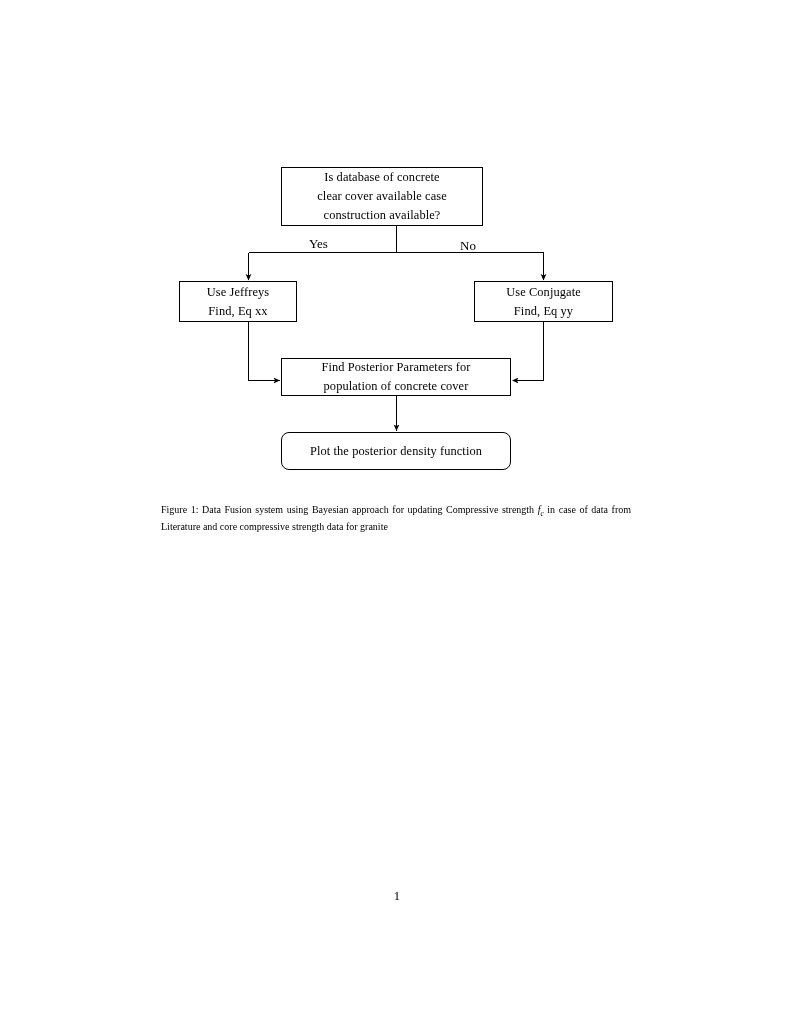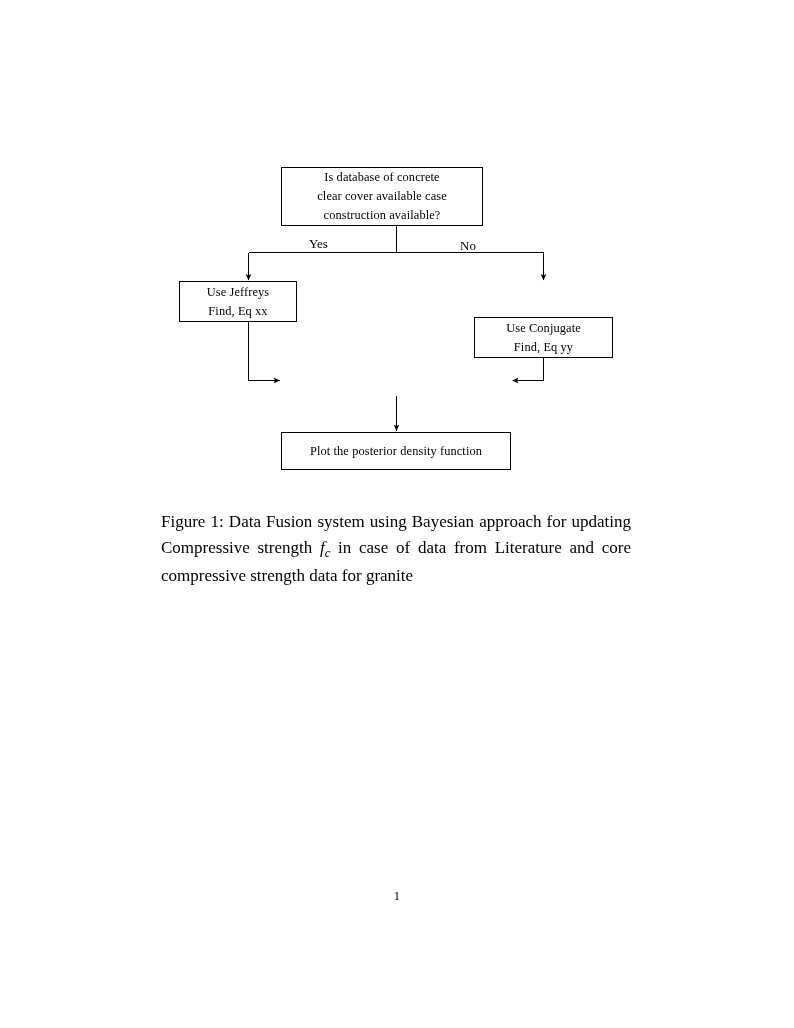--- a/index.html
+++ b/index.html
@@ -43,43 +43,43 @@
     text-align: center;
     font-size: 12.4px;
     line-height: 1.52;
     letter-spacing: 0.1px;
     z-index: 3;
   }
   .node .ln { display: block; white-space: nowrap; }
 
   #node-question { left: 281px; top: 167px;  width: 202px; height: 59px; }
   #node-jeffreys  { left: 179px; top: 281px; width: 118px; height: 41px; }
-  #node-conjugate { left: 474px; top: 281px; width: 139px; height: 41px; margin-top: 36px; }
+  #node-conjugate { left: 474px; top: 281px; width: 139px; height: 41px; }
   #node-posterior { left: 281px; top: 358px; width: 230px; height: 38px; }
-  #node-plot      { left: 281px; top: 432px; width: 230px; height: 38px; }
+  #node-plot      { left: 281px; top: 432px; width: 230px; height: 38px; border-radius: 8px; }
 
   .edge-label {
     position: absolute;
     font-size: 13px;
     line-height: 1;
     white-space: nowrap;
     z-index: 3;
     background: #ffffff;
     padding: 0 3px;
   }
   #label-yes { left: 306px; top: 237px; }
   #label-no  { left: 457px; top: 239px; }
 
   
   #caption {
     position: absolute;
     left: 161px;
     top: 492px;
     width: 470px;
-    font-size: 17px;
+    font-size: 10px;
     line-height: 1.52;
     text-align: justify;
     text-justify: inter-word;
   }
   #caption .math-f {
     font-style: italic;
     font-family: "Liberation Serif", "DejaVu Serif", serif;
   }
   #caption .math-f sub {
     font-style: italic;
@@ -135,20 +135,24 @@
   <div class="node" id="node-jeffreys">
     <span class="ln">Use Jeffreys</span>
     <span class="ln">Find, Eq xx</span>
   </div>
 
   <div class="node" id="node-conjugate">
     <span class="ln">Use Conjugate</span>
     <span class="ln">Find, Eq yy</span>
   </div>
 
+  <div class="node" id="node-posterior">
+    <span class="ln">Find Posterior Parameters for</span>
+    <span class="ln">population of concrete cover</span>
+  </div>
 
   <div class="node" id="node-plot">
     <span class="ln">Plot the posterior density function</span>
   </div>
 
   <span class="edge-label" id="label-yes">Yes</span>
   <span class="edge-label" id="label-no">No</span>
 </div>
 
 <p id="caption"><span>Figure 1:</span>&nbsp;<span>Data Fusion system using Bayesian approach for updating Compressive strength</span>

